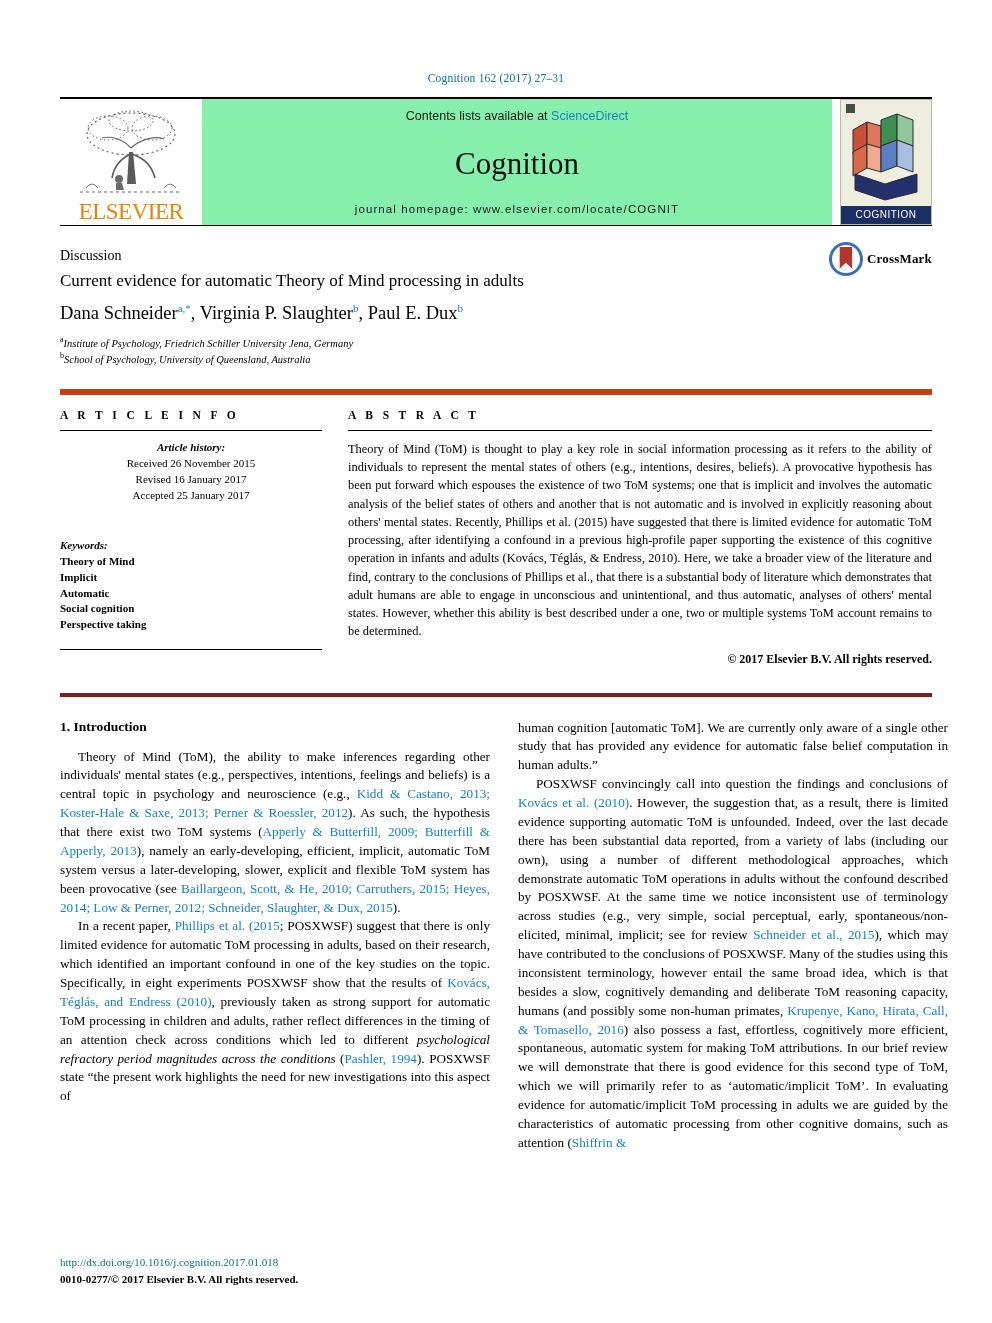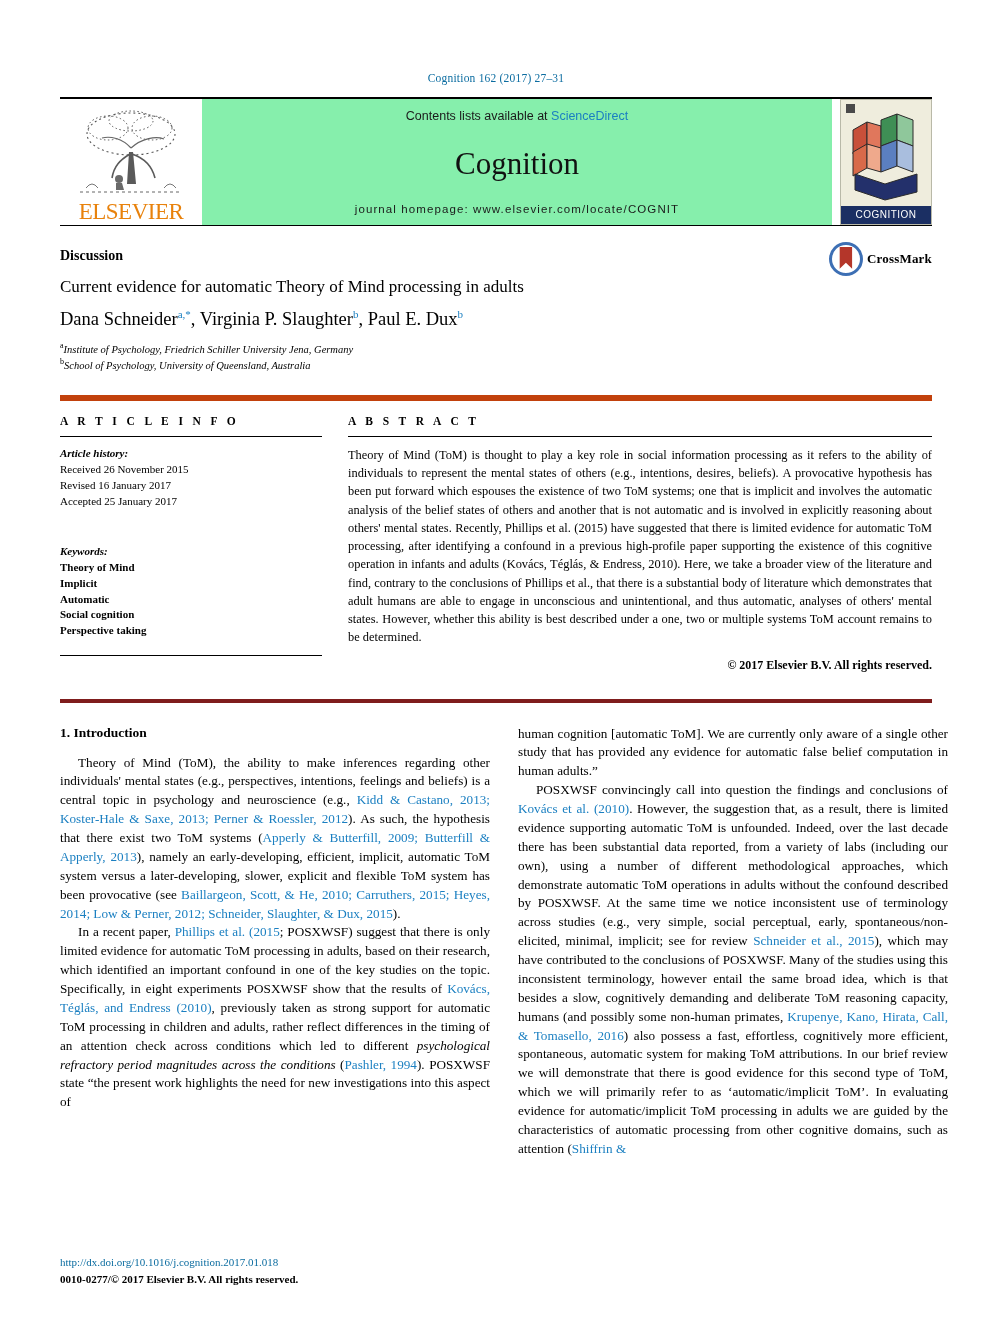--- a/index.html
+++ b/index.html
@@ -118,22 +118,22 @@
   
   .titlewrap {
     margin: 0 60px;
     padding-top: 22px;
     border-top: 1px solid #000;
     position: relative;
   }
   .section-label {
     font-family: "Liberation Serif", serif;
     font-size: 14px;
-    font-weight: bold;
-    margin-bottom: 13px;
+    font-weight: normal;
+    margin-bottom: 7px;
   }
   .article-title {
     font-family: "Liberation Serif", serif;
     font-size: 17px;
     font-weight: normal;
     line-height: 1.2;
     margin: 0 0 11px 0;
     max-width: 740px;
   }
   .authors {
@@ -193,21 +193,21 @@
   .col-info { width: 262px; flex: 0 0 262px; }
   .col-abs  { flex: 1 1 auto; }
   .head-spaced {
     font-family: "Liberation Serif", serif;
     font-size: 11.5px;
     font-weight: bold;
     letter-spacing: 3.4px;
     margin-bottom: 9px;
   }
   .rule { border-top: 1px solid #000; margin-bottom: 9px; }
-  .info-block { font-size: 11px; line-height: 1.45; }
+  .info-block { font-size: 11px; line-height: 1.45; text-align: center; }
   .info-block .lab { font-style: italic; font-weight: bold; }
   .info-block .ln { font-weight: normal; }
   .kw-block { margin-top: 34px; font-size: 11px; line-height: 1.45; }
   .kw-block .lab { font-style: italic; font-weight: bold; }
   .kw-block .ln { font-weight: bold; }
   .info-rule-bottom { border-top: 1px solid #000; margin-top: 16px; }
 
   .abstract-body {
     font-size: 12.4px;
     line-height: 1.47;

